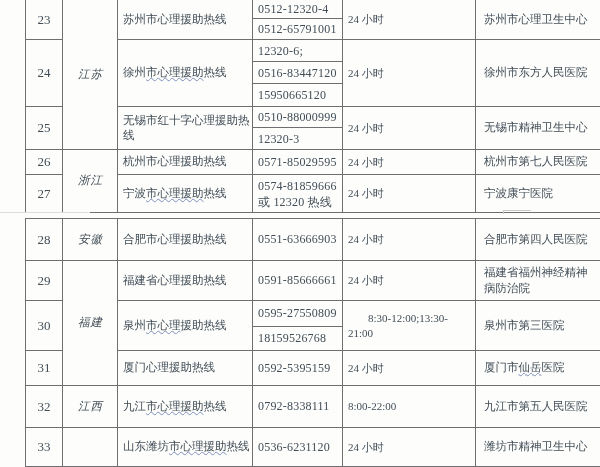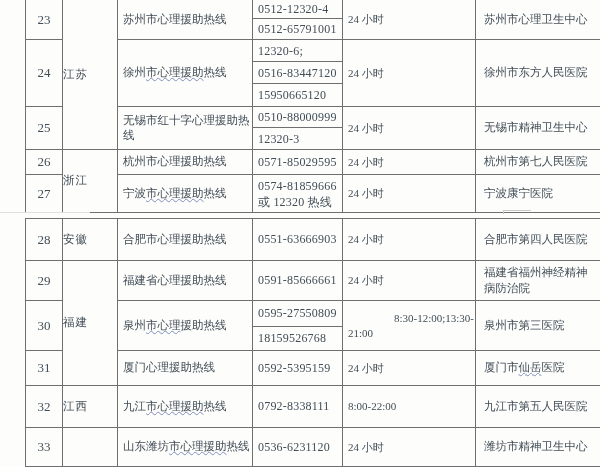--- a/index.html
+++ b/index.html
@@ -13,28 +13,28 @@
     border-collapse:collapse; table-layout:fixed;
   }
   table.t1 { top:-1px; }
   table.t2 { top:218px; }
   td {
     border:1px solid #6f6f6f; vertical-align:middle;
     font-size:11.5px; line-height:1.35; color:#414d57;
     padding:1px 1px 1px 5px; overflow:hidden;
   }
   td.num { text-align:center; padding-left:1px; font-size:13px; }
-  td.prov { padding-left:0; letter-spacing:1px; }
+  td.prov { padding-left:15px; letter-spacing:1px;font-style:italic; }
   td.name { padding-left:5px; padding-right:1px; word-break:break-all; }
   td.phone { font-size:12px; letter-spacing:0.2px; }
   td.hours { font-size:11px; }
   td.hosp { padding-left:8px; padding-right:12px; word-break:break-all; border-right:none; }
   .sq { text-decoration:underline; text-decoration-style:wavy; text-decoration-color:#7e8fc0; text-decoration-thickness:1px; }
   .pline { display:block; }
-  .hrow { display:flex; justify-content:flex-end; padding-right:0;font-family:Liberation Serif, serif; }
+  .hrow { display:flex; justify-content:center; padding-right:6px;font-family:Liberation Serif, serif; }
   .mark-left { position:absolute; left:0; top:212px; width:90px; height:1px; background:#dedede; }
   .mark-right { position:absolute; left:503px; top:210px; width:28px; height:4px;
     border-top:1px solid #c9c9c9; border-left:1px solid #c9c9c9; }
 </style>
 </head>
 <body>
 
 <div class="page">
 
   <table class="hotline t1">

